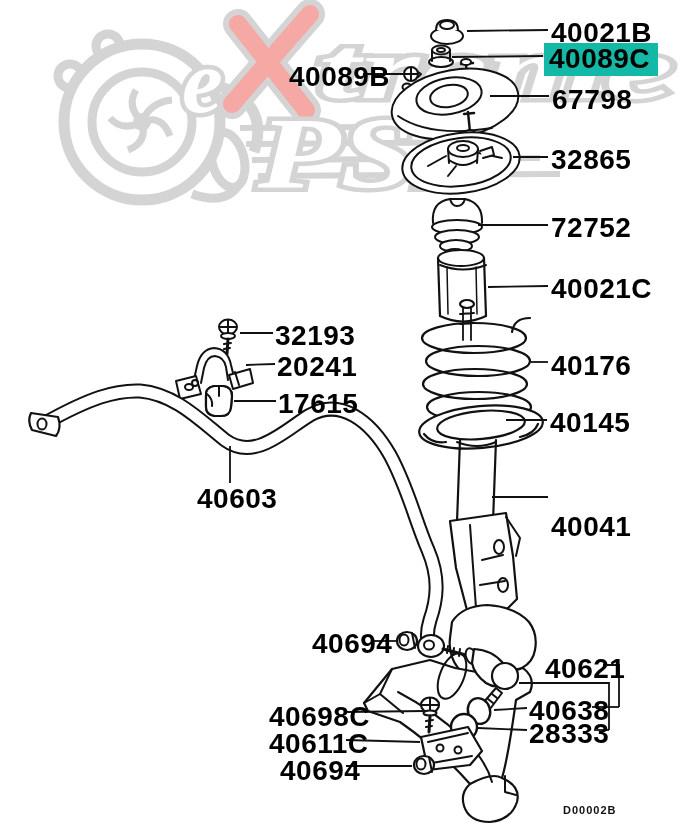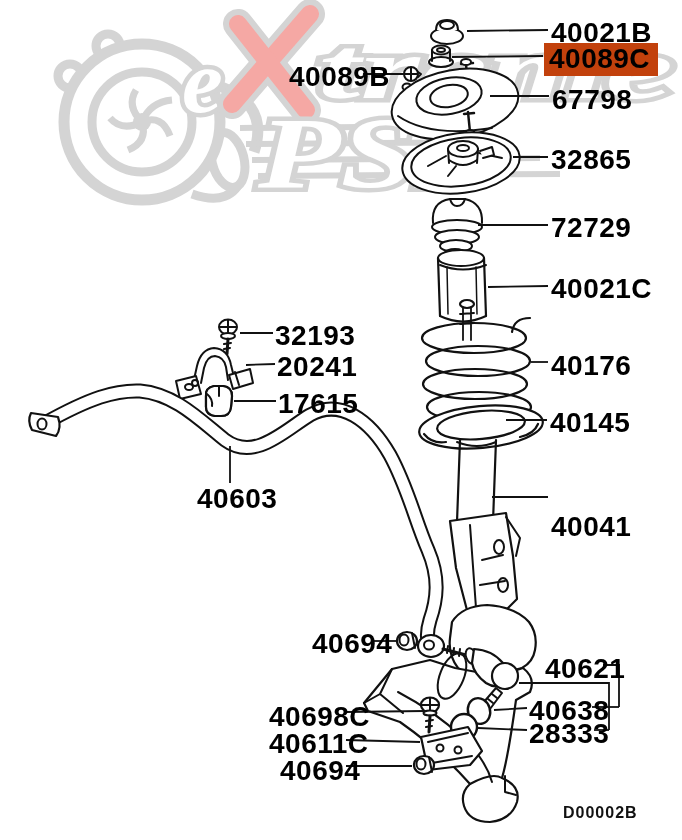--- a/index.html
+++ b/index.html
@@ -1,22 +1,22 @@
 <!DOCTYPE html>
 <html><head>
 <meta charset="utf-8">
 <style>
   html,body{margin:0;padding:0;background:#fff;}
   .stage{position:relative;width:682px;height:840px;background:#ffffff;overflow:hidden;
          font-family:"Liberation Sans",sans-serif;}
   .stage svg{position:absolute;left:0;top:0;}
   .plabel{position:absolute;font-weight:bold;font-size:28px;letter-spacing:.5px;color:#000;
           white-space:nowrap;line-height:1;cursor:pointer;}
-  .plabel.hl{background:#c2410c;padding:2px 8px 3px 5px;}
-  .diagcode{position:absolute;left:563px;top:804px;font-weight:bold;font-size:16px;
+  .plabel.hl{background:#14b8a6;padding:2px 8px 3px 5px;}
+  .diagcode{position:absolute;left:563px;top:804px;font-weight:bold;font-size:11px;
             letter-spacing:1px;color:#111;}
 </style>
 </head>
 <body>
 
 <div class="stage">
 
 <svg width="682" height="840" viewBox="0 0 682 840">
 
   <g opacity="1">
@@ -272,21 +272,21 @@
     <line x1="346" y1="740" x2="420" y2="742"></line>
     <line x1="346" y1="766" x2="412" y2="766"></line>
   </g>
 </svg>
 
 <div class="plabel" style="left:551px;top:19px">40021B</div>
 <div class="plabel hl" style="left:544px;top:43px">40089C</div>
 <div class="plabel" style="left:289px;top:63px">40089B</div>
 <div class="plabel" style="left:552px;top:86px">67798</div>
 <div class="plabel" style="left:551px;top:146px">32865</div>
-<div class="plabel" style="left:551px;top:214px">72729</div>
+<div class="plabel" style="left:551px;top:214px">72752</div>
 <div class="plabel" style="left:551px;top:275px">40021C</div>
 <div class="plabel" style="left:551px;top:352px">40176</div>
 <div class="plabel" style="left:550px;top:409px">40145</div>
 <div class="plabel" style="left:551px;top:513px">40041</div>
 <div class="plabel" style="left:275px;top:322px">32193</div>
 <div class="plabel" style="left:277px;top:353px">20241</div>
 <div class="plabel" style="left:278px;top:390px">17615</div>
 <div class="plabel" style="left:197px;top:485px">40603</div>
 <div class="plabel" style="left:312px;top:630px">40694</div>
 <div class="plabel" style="left:545px;top:655px">40621</div>

